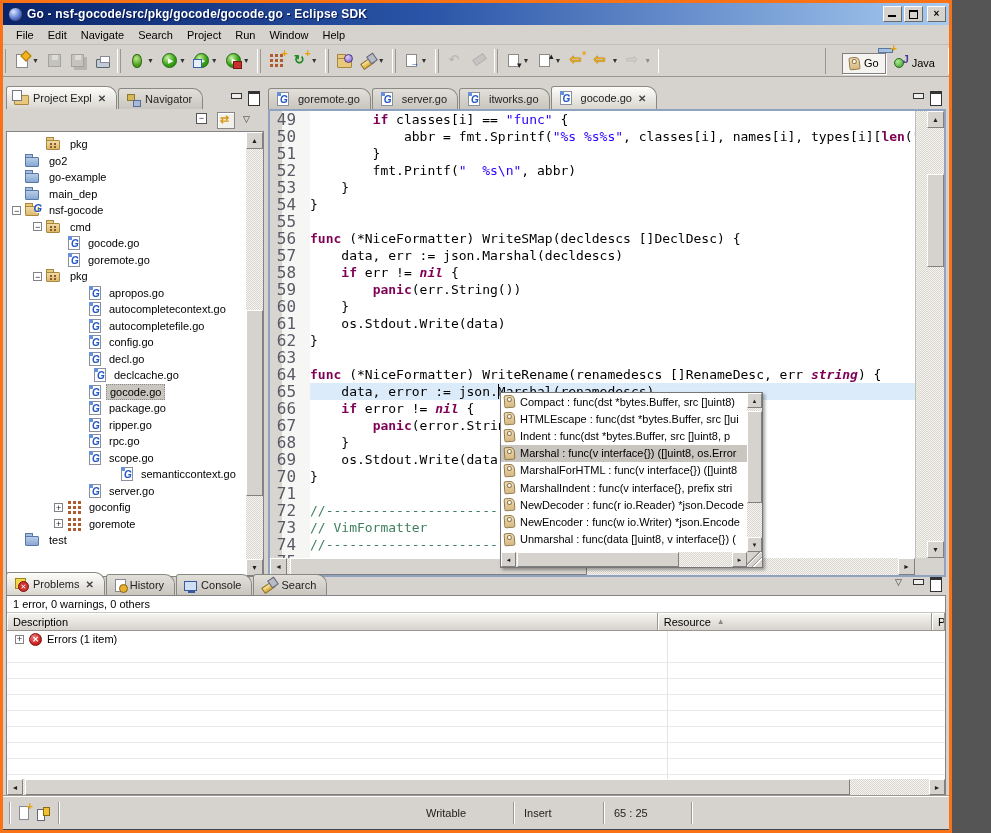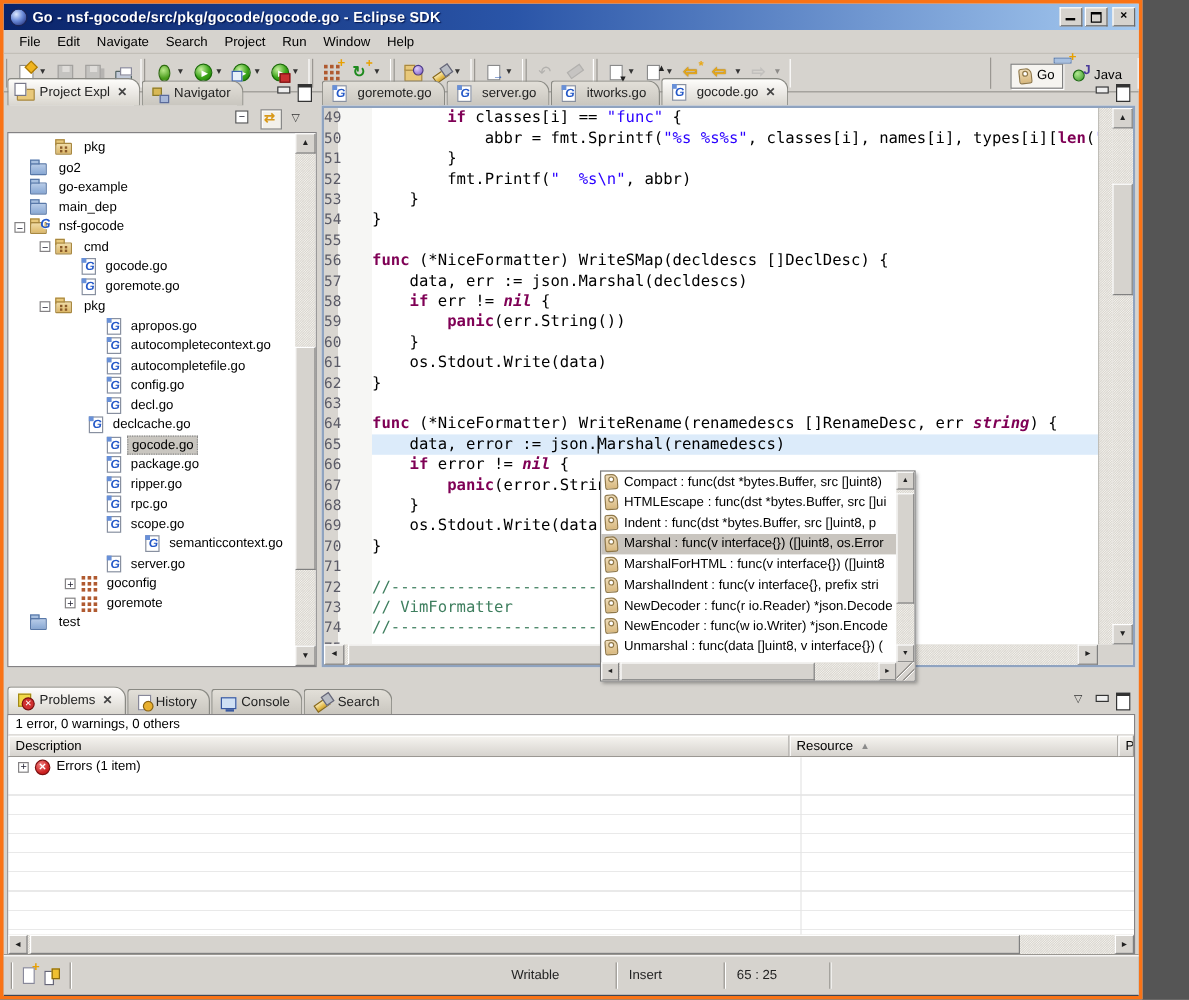--- a/index.html
+++ b/index.html
@@ -100,21 +100,21 @@
   .tag-icon { width:11px; height:13px; background:linear-gradient(#efdcb8,#d8b87e); border:1px solid #907848;
      border-radius:2px 5px 2px 2px; position:relative; transform:rotate(-6deg); flex:none; }
   .tag-icon::before { content:""; position:absolute; left:2px; top:1px; width:3px; height:3px; background:#fff;
      border:1px solid #907848; border-radius:50%; }
   .java-icon { width:14px; height:14px; position:relative; }
   .java-icon::before { content:""; position:absolute; left:0; top:2px; width:8px; height:8px; border-radius:50%;
      background:radial-gradient(circle at 35% 30%,#b0e890,#3a9a28); border:1px solid #1e6a14; }
   .java-icon::after { content:"J"; position:absolute; right:-1px; top:-3px; color:#4a3a9a; font-weight:bold; font-size:11px; }
 
   
-  #main { position:absolute; top:61px; left:3px; right:3px; height:494px; }
+  #main { position:absolute; top:82px; left:3px; right:3px; height:494px; }
 
   
   .tabrow { display:flex; align-items:flex-end; height:24px; position:relative; }
   .ctab { display:flex; align-items:center; gap:4px; font-size:11px; height:21px; padding:0 10px 0 7px;
      border:1px solid #898983; border-bottom:none; border-radius:3px 10px 0 0;
      background:linear-gradient(#e2dfd8,#c9c6bf); color:#222; margin-right:1px; white-space:nowrap; }
   .ctab.active { background:linear-gradient(#fefdfb,#d9d6cf); height:23px; }
   .tab-close { font-size:10px; font-weight:bold; color:#444; margin-left:2px; }
   .mmbtns { margin-left:auto; display:flex; gap:3px; padding:0 4px 6px 0; }
   .mmbtn { width:14px; height:12px; position:relative; }
@@ -182,21 +182,21 @@
   #editor { position:absolute; left:262px; top:0; right:0; height:494px; }
   #eclient { position:absolute; left:0; top:24px; right:0; bottom:2px; border:2px solid #8fa3c0; background:#fff;
      display:grid; grid-template-columns:1fr 12px 17px; grid-template-rows:1fr 17px; }
   #code-pane { grid-column:1; grid-row:1; overflow:hidden; position:relative;
      background:linear-gradient(90deg,#d8d5d0 0,#d8d5d0 12px,#f6f6f4 12px,#f6f6f4 40px,#fff 40px); }
   #overview-ruler { grid-column:2; grid-row:1; border-left:1px solid #c0beb8; }
   #ed-vscroll { grid-column:3; grid-row:1; }
   #ed-hscroll { grid-column:1; grid-row:2; }
   #ed-corner { grid-column:2/4; grid-row:2; background:#d6d3ce; }
   .cl { display:flex; height:17px; font-family:"DejaVu Sans Mono", monospace; font-size:13px; white-space:pre; }
-  .ln { width:40px; flex:none; text-align:left; padding-right:7px; color:#5a5a66; font-size:12px; line-height:17px; }
+  .ln { width:40px; flex:none; text-align:center; padding-right:7px; color:#5a5a66; font-size:16px; line-height:17px; }
   .ct { flex:1; overflow:hidden; position:relative; line-height:17px; color:#000; }
   .cl.cur .ct { background:#dcebfa; }
   .caret { position:absolute; top:1px; bottom:1px; width:1px; background:#000; }
   .kw { color:#7f0055; font-weight:bold; }
   .kwi { color:#7f0055; font-weight:bold; font-style:italic; }
   .str { color:#2a00ff; }
   .com { color:#3f7f5f; }
 
   
   #popup { position:absolute; left:497px; top:389px; width:263px; height:176px; background:#fff;
@@ -493,21 +493,21 @@
             <div class="trow" style="padding-left: 67px;">
               <span class="texp"></span>
               <span class="ticon i-gofile"></span>
               <span class="tlabel">config.go</span>
             </div>
             <div class="trow" style="padding-left: 67px;">
               <span class="texp"></span>
               <span class="ticon i-gofile"></span>
               <span class="tlabel">decl.go</span>
             </div>
-            <div class="trow" style="padding-left: 52px;">
+            <div class="trow" style="padding-left: 52px; margin-left: 20px;">
               <span class="texp"></span>
               <span class="ticon i-gofile"></span>
               <span class="tlabel">declcache.go</span>
             </div>
             <div class="trow selected" style="padding-left: 67px;">
               <span class="texp"></span>
               <span class="ticon i-gofile"></span>
               <span class="tlabel">gocode.go</span>
             </div>
             <div class="trow" style="padding-left: 67px;">

